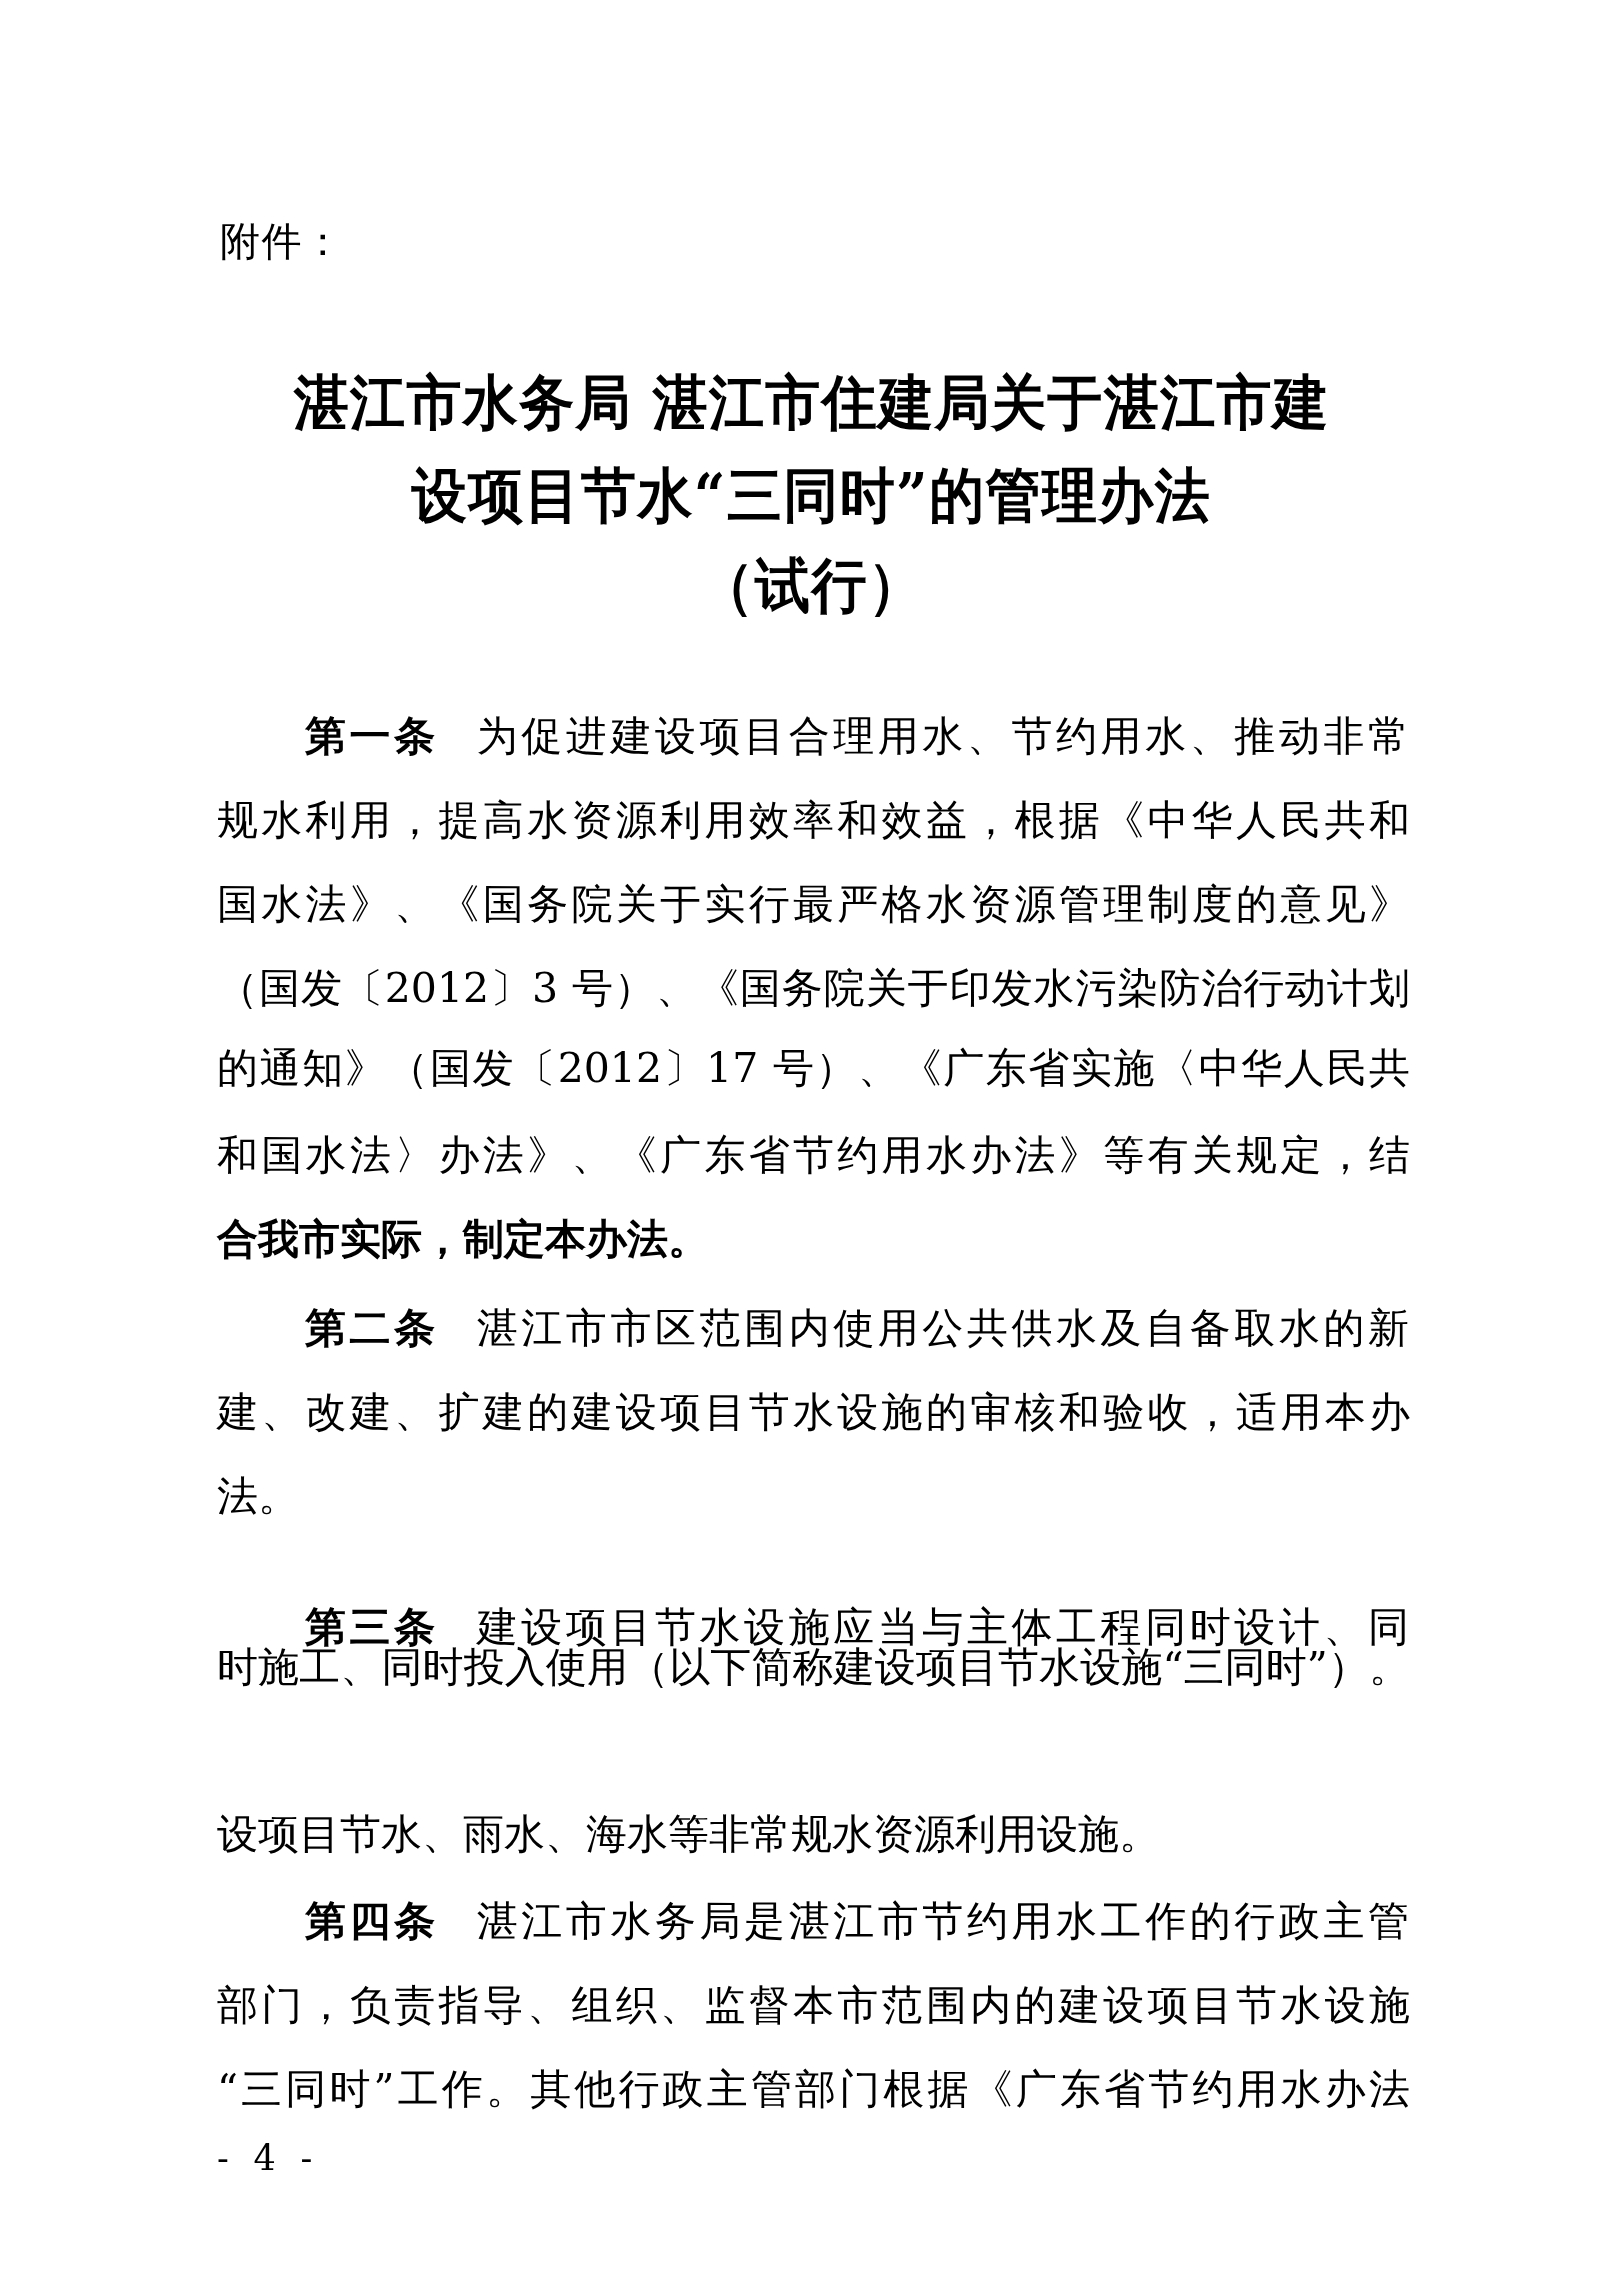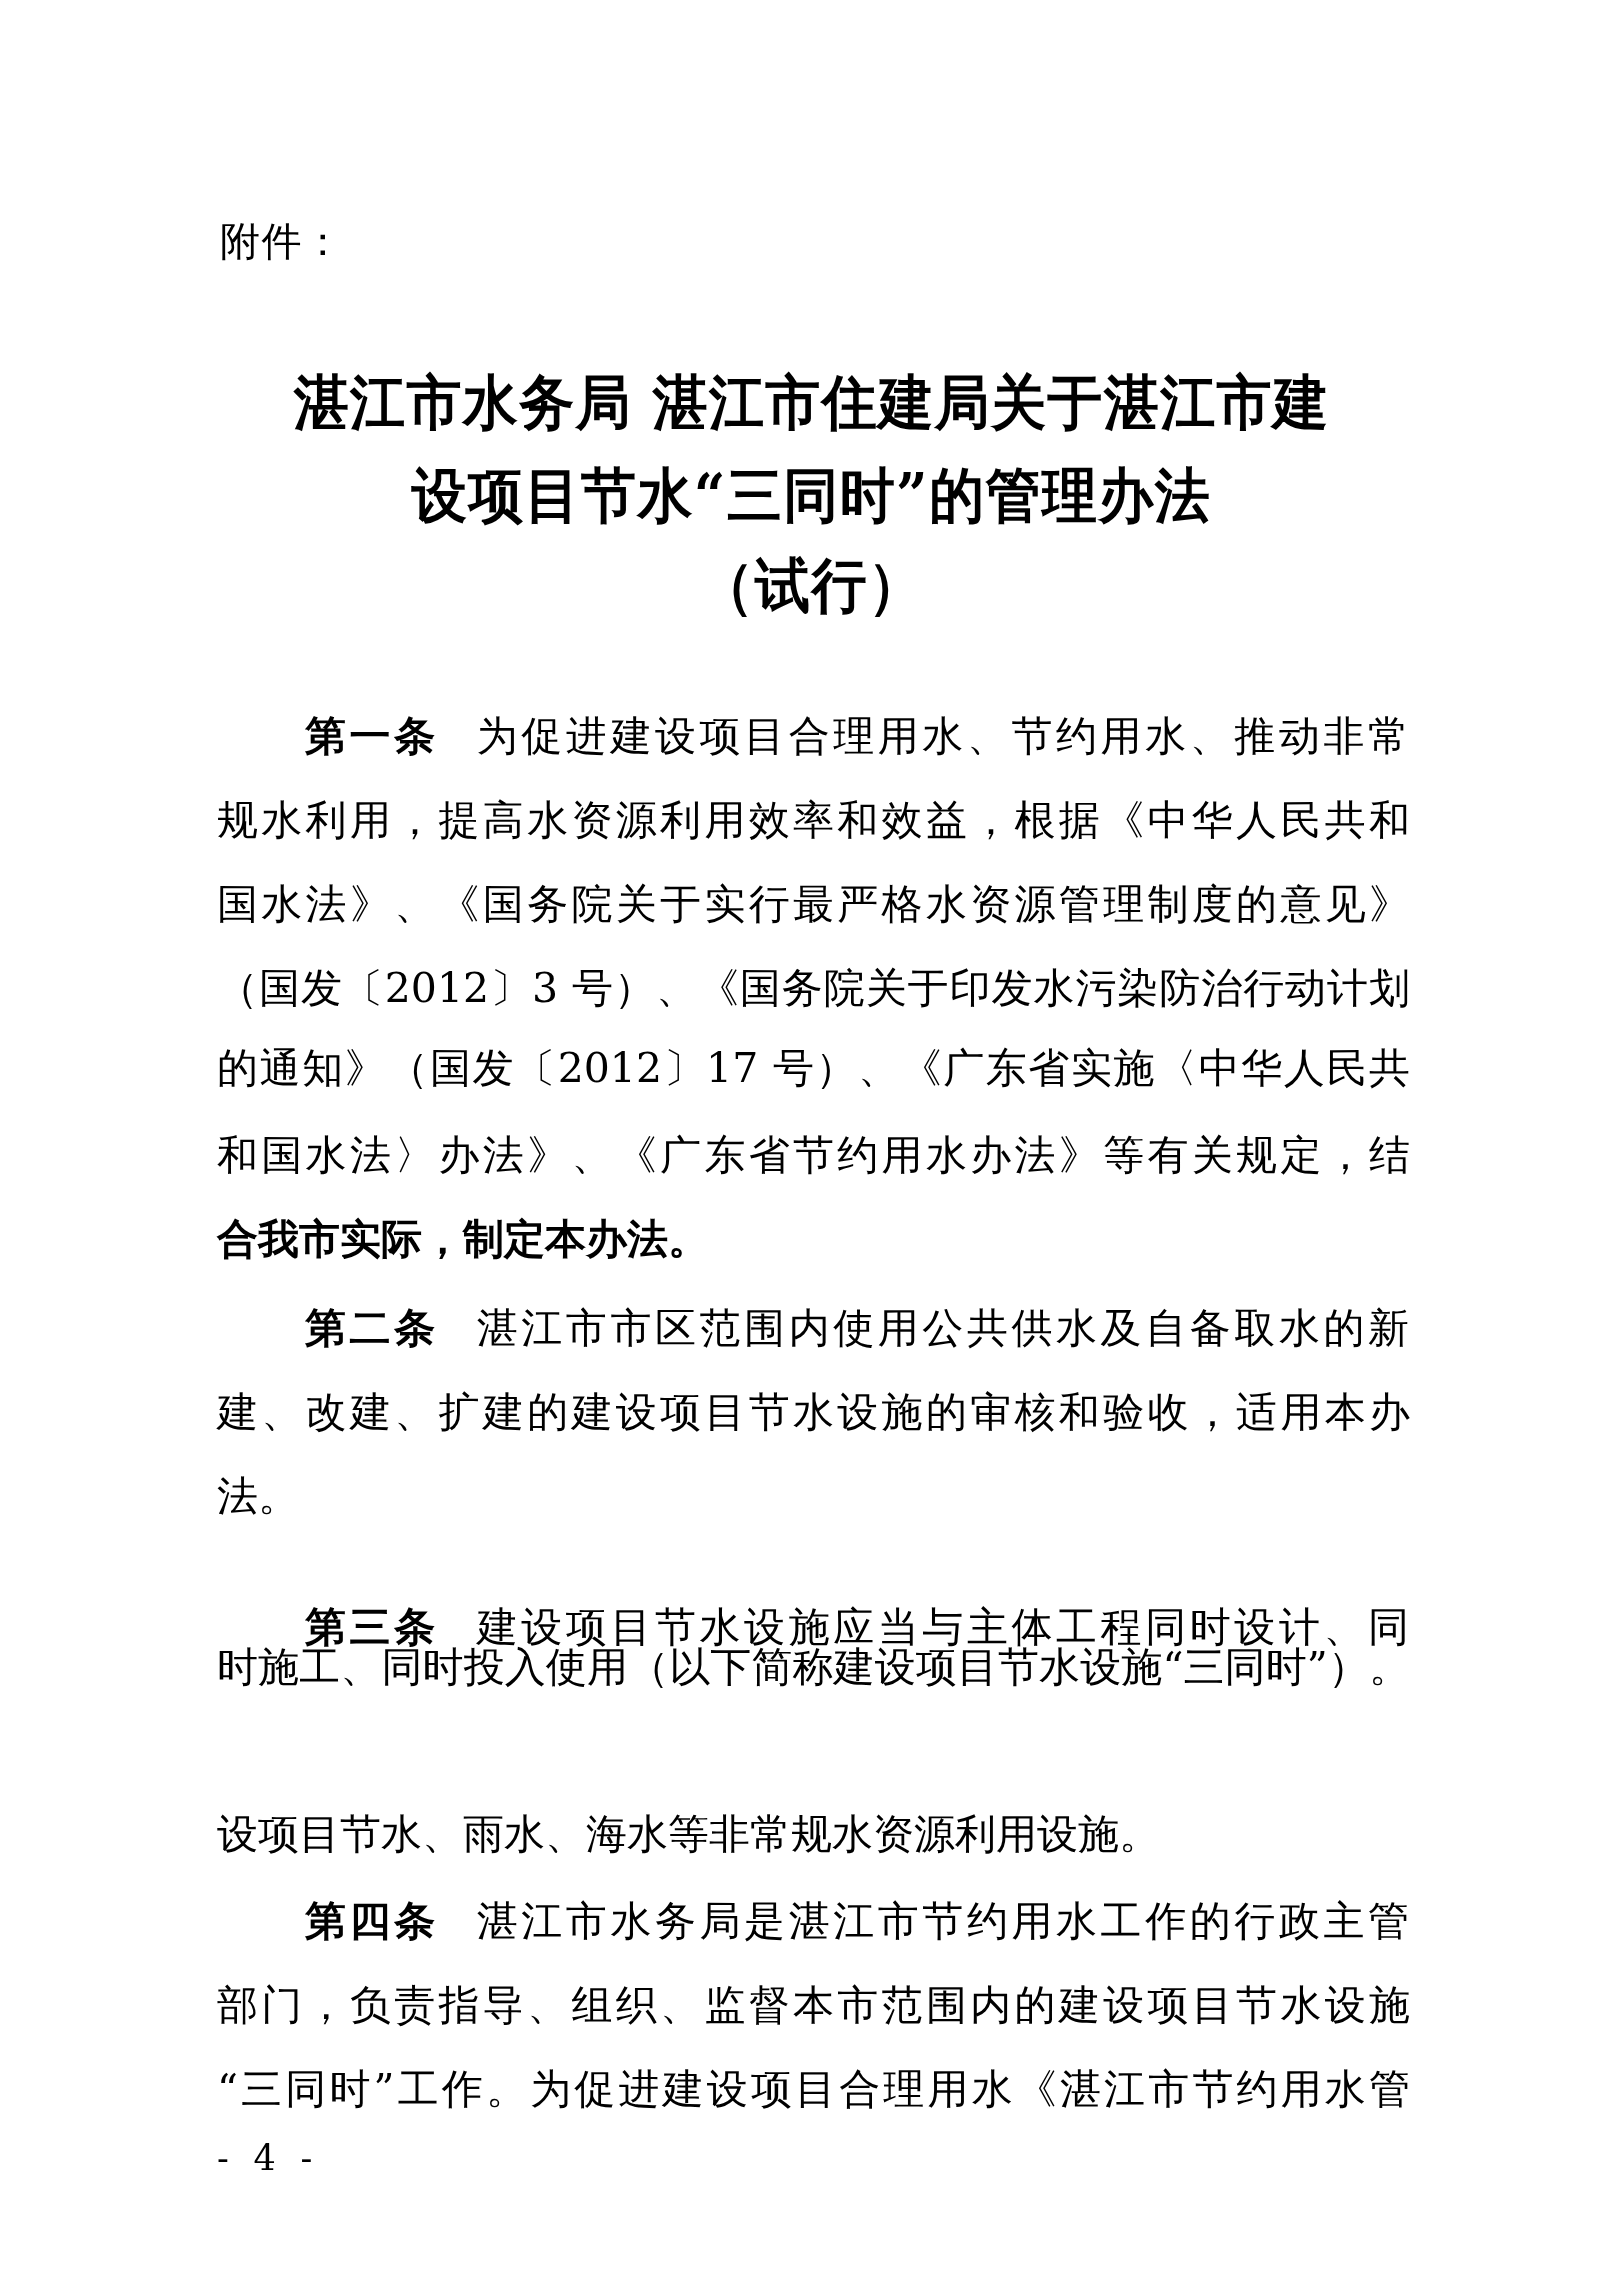--- a/index.html
+++ b/index.html
@@ -105,17 +105,17 @@
   <div class="line indent" style="top:1600px;">
     <span class="article-label">第三条</span><span>建设项目节水设施应当与主体工程同时设计、同</span>
   </div>
   <div class="line" style="top:1640px;">时施工、同时投入使用（以下简称建设项目节水设施“三同时”）。</div>
   <div class="line last" style="top:1807px;">设项目节水、雨水、海水等非常规水资源利用设施。</div>
 
   <div class="line indent" style="top:1894px;">
     <span class="article-label">第四条</span><span>湛江市水务局是湛江市节约用水工作的行政主管</span>
   </div>
   <div class="line" style="top:1978px;">部门，负责指导、组织、监督本市范围内的建设项目节水设施</div>
-  <div class="line" style="top:2062px;">“三同时”工作。为促进建设项目合理用水《湛江市节约用水管</div>
+  <div class="line" style="top:2062px;">“三同时”工作。其他行政主管部门根据《广东省节约用水办法</div>
 
   <div class="page-number">- 4 -</div>
 </div>
 
 
 </body></html>

